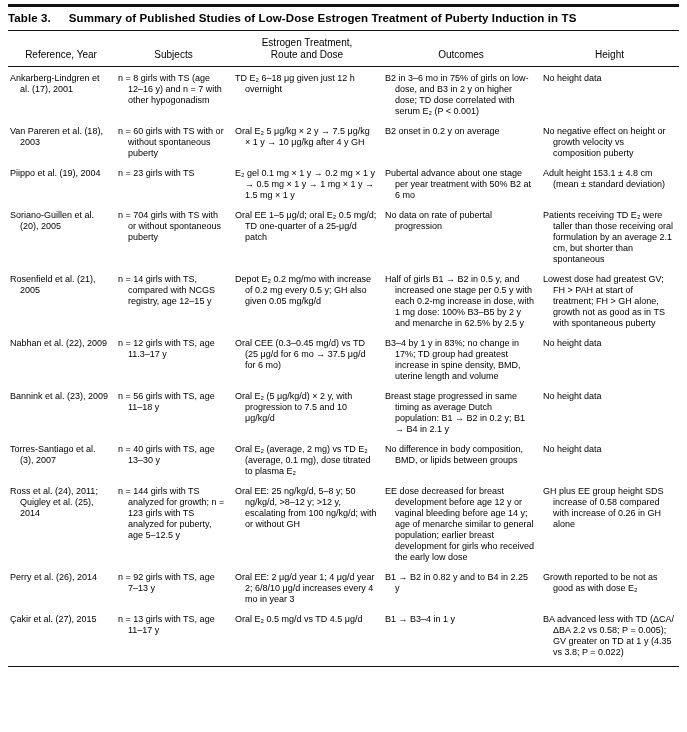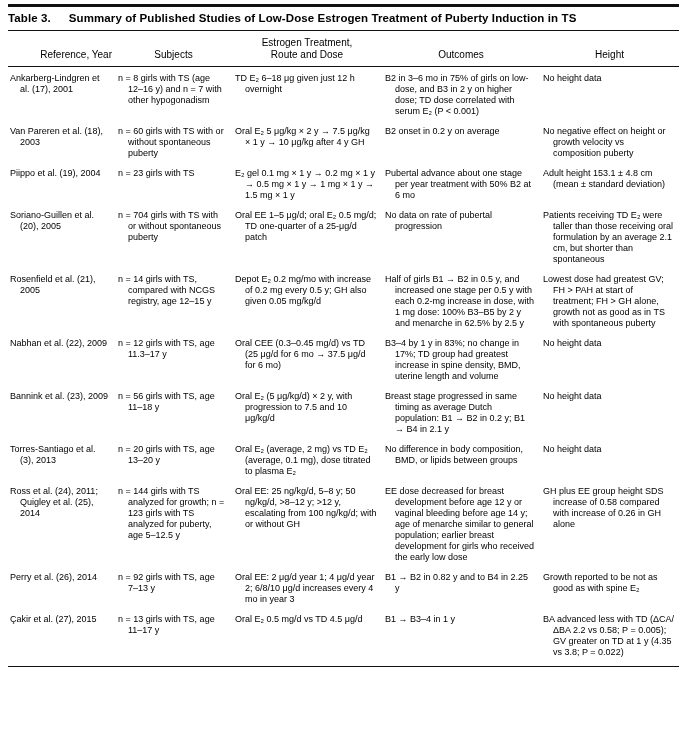--- a/index.html
+++ b/index.html
@@ -35,21 +35,21 @@
   tr.header-row th {
     font-size: 10px;
     font-weight: normal;
     text-align: center;
     vertical-align: bottom;
     padding: 6px 3px 6px 3px;
     border-bottom: 1px solid #111;
     white-space: pre-line;
     line-height: 11.5px;
   }
-  tr.header-row th.h-ref { text-align: right; padding-left: 2px; }
+  tr.header-row th.h-ref { text-align: center; padding-left: 2px; }
   tbody td {
     font-size: 9px;
     line-height: 11px;
     vertical-align: top;
     text-align: left;
     padding: 1px 5px 8px 13px;
     text-indent: -10px;
   }
   tbody tr:first-child td { padding-top: 6px; }
   tbody td.c-ref { padding-left: 12px; }
@@ -123,39 +123,39 @@
         <td>No height data</td>
       </tr>
       <tr>
         <td class="c-ref">Bannink et al. (23), 2009</td>
         <td>n = 56 girls with TS, age 11–18 y</td>
         <td>Oral E₂ (5 μg/kg/d) × 2 y, with progression to 7.5 and 10 μg/kg/d</td>
         <td>Breast stage progressed in same timing as average Dutch population: B1 → B2 in 0.2 y; B1 → B4 in 2.1 y</td>
         <td>No height data</td>
       </tr>
       <tr>
-        <td class="c-ref">Torres-Santiago et al. (3), 2013</td>
-        <td>n = 20 girls with TS, age 13–20 y</td>
+        <td class="c-ref">Torres-Santiago et al. (3), 2007</td>
+        <td>n = 40 girls with TS, age 13–30 y</td>
         <td>Oral E₂ (average, 2 mg) vs TD E₂ (average, 0.1 mg), dose titrated to plasma E₂</td>
         <td>No difference in body composition, BMD, or lipids between groups</td>
         <td>No height data</td>
       </tr>
       <tr>
         <td class="c-ref">Ross et al. (24), 2011; Quigley et al. (25), 2014</td>
         <td>n = 144 girls with TS analyzed for growth; n = 123 girls with TS analyzed for puberty, age 5–12.5 y</td>
         <td>Oral EE: 25 ng/kg/d, 5–8 y; 50 ng/kg/d, &gt;8–12 y; &gt;12 y, escalating from 100 ng/kg/d; with or without GH</td>
         <td>EE dose decreased for breast development before age 12 y or vaginal bleeding before age 14 y; age of menarche similar to general population; earlier breast development for girls who received the early low dose</td>
         <td>GH plus EE group height SDS increase of 0.58 compared with increase of 0.26 in GH alone</td>
       </tr>
       <tr>
         <td class="c-ref">Perry et al. (26), 2014</td>
         <td>n = 92 girls with TS, age 7–13 y</td>
         <td>Oral EE: 2 μg/d year 1; 4 μg/d year 2; 6/8/10 μg/d increases every 4 mo in year 3</td>
         <td>B1 → B2 in 0.82 y and to B4 in 2.25 y</td>
-        <td>Growth reported to be not as good as with spine E₂</td>
+        <td>Growth reported to be not as good as with dose E₂</td>
       </tr>
       <tr>
         <td class="c-ref">Çakir et al. (27), 2015</td>
         <td>n = 13 girls with TS, age 11–17 y</td>
         <td>Oral E₂ 0.5 mg/d vs TD 4.5 μg/d</td>
         <td>B1 → B3–4 in 1 y</td>
         <td>BA advanced less with TD (ΔCA/ΔBA 2.2 vs 0.58; P = 0.005); GV greater on TD at 1 y (4.35 vs 3.8; P = 0.022)</td>
       </tr>
     </tbody>
   </table>

